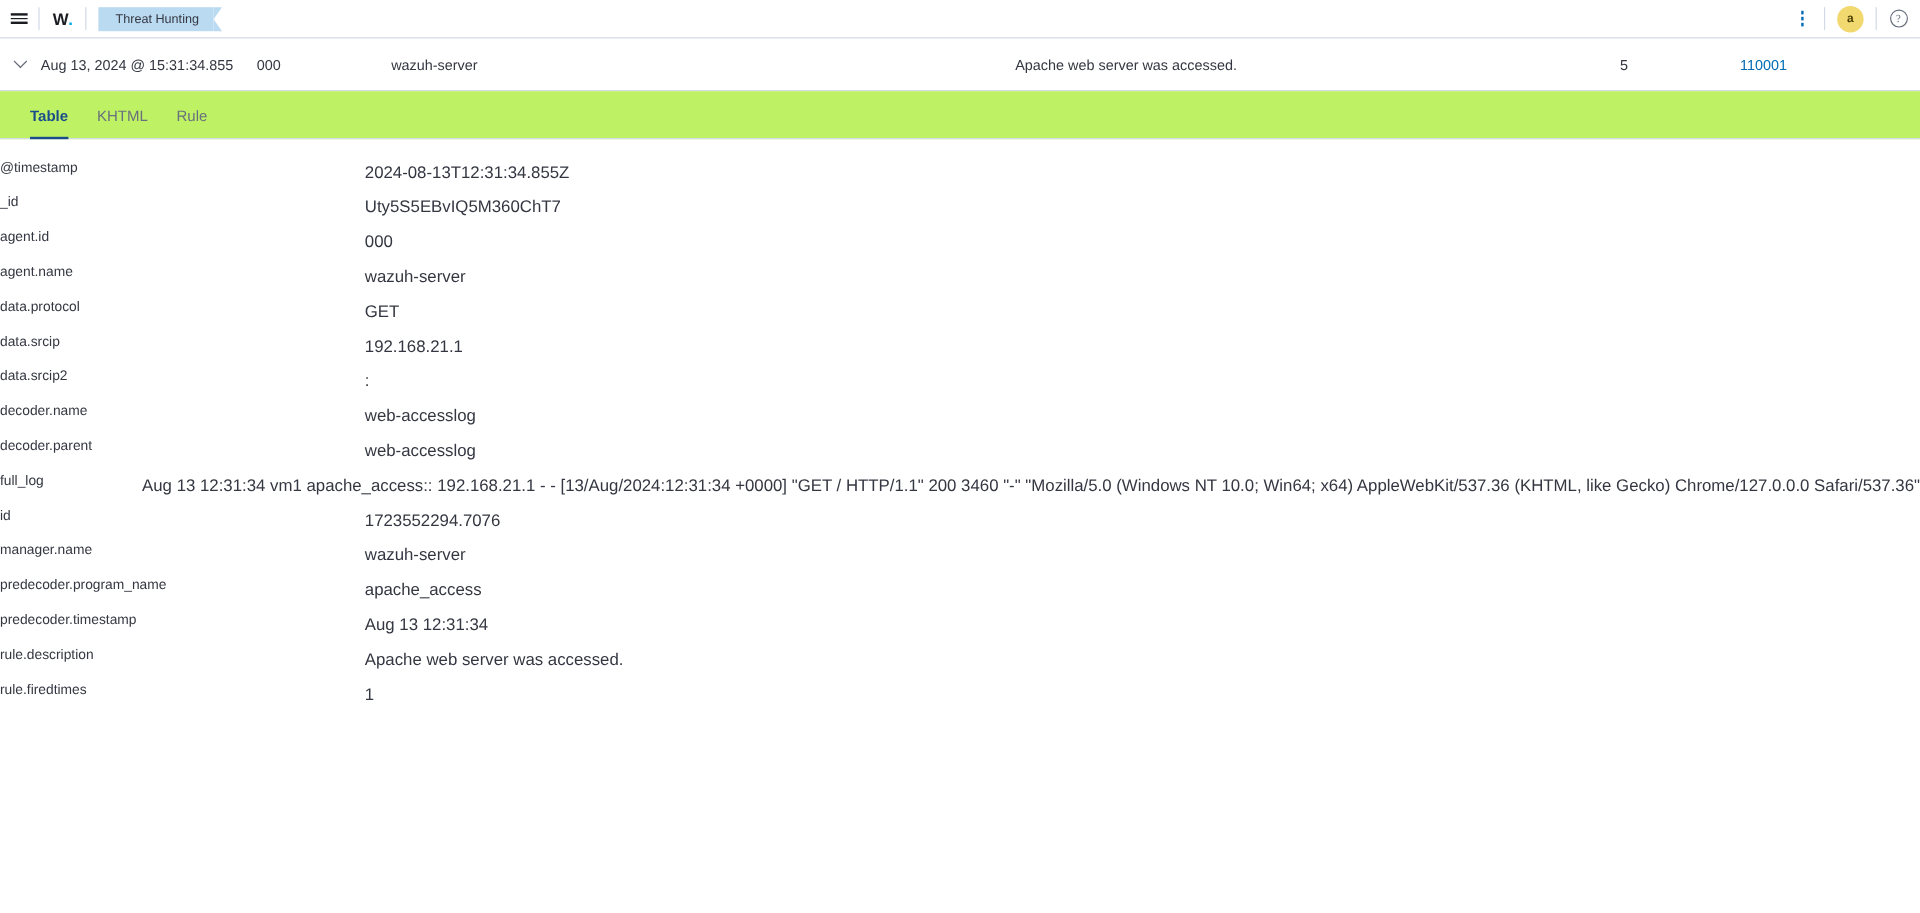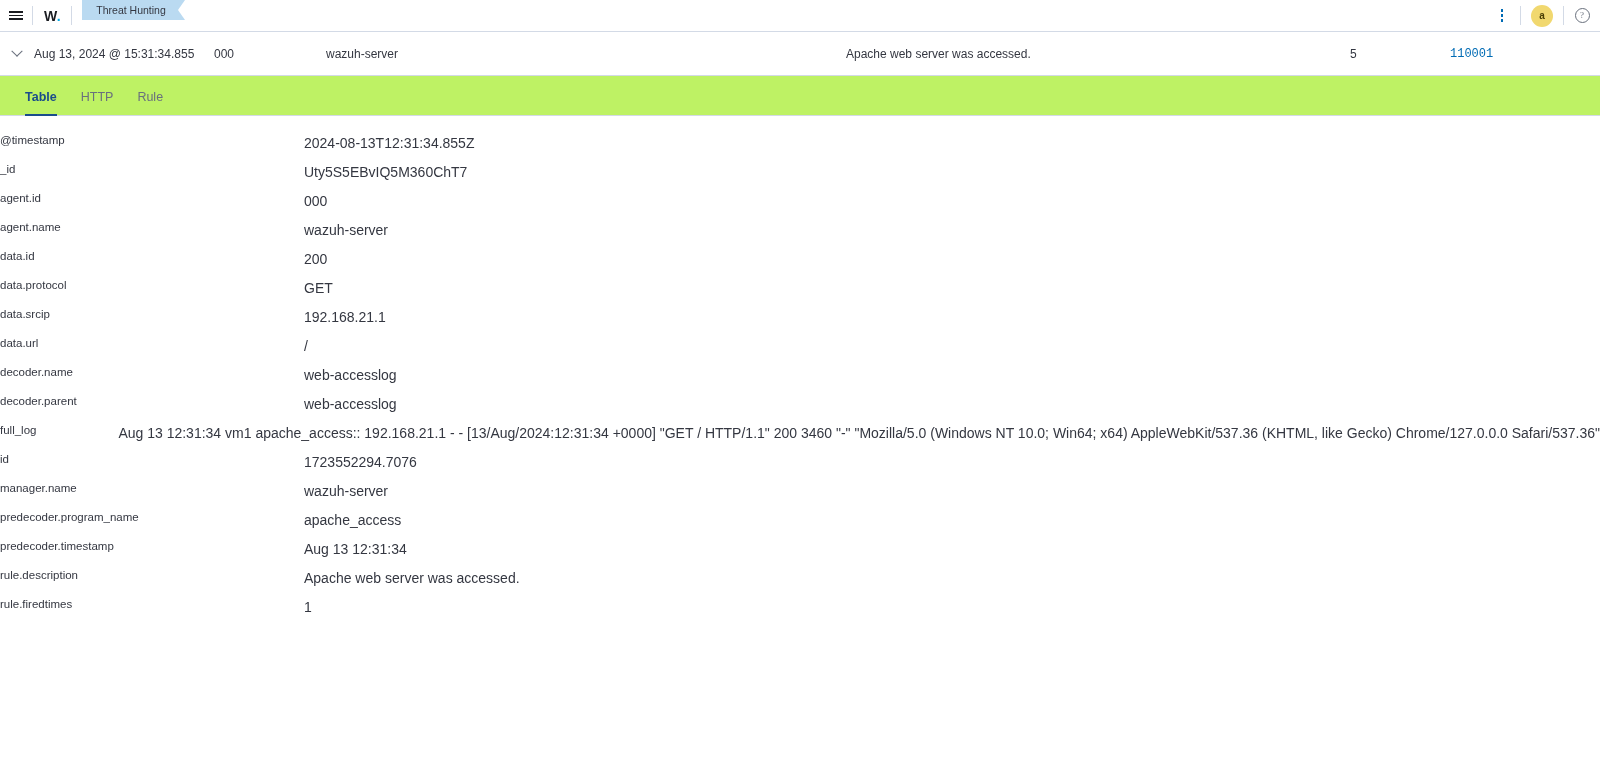--- a/index.html
+++ b/index.html
@@ -53,20 +53,21 @@
     font-size: 14px;
     font-weight: 700;
     letter-spacing: -0.4px;
     color: #1a1c21;
     cursor: pointer;
   }
   .brand-logo .dot { color: #00a9e5; }
 
   .breadcrumb-wrap {
     display: flex;
+    align-items: center;
     padding-left: 10px;
   }
   .breadcrumb-chip {
     position: relative;
     height: 20px;
     background: #badaf1;
     color: #343741;
     font-size: 10.5px;
     line-height: 20px;
     padding: 0 12px 0 14px;
@@ -163,21 +164,21 @@
     height: 8px;
     border-right: 1.3px solid #69707d;
     border-bottom: 1.3px solid #69707d;
     transform: rotate(45deg) translate(-2px, -2px);
   }
   .cell-time     { width: 180px; }
   .cell-agentid  { width: 112px; }
   .cell-agentname{ width: 520px; }
   .cell-desc     { flex: 1; }
   .cell-level    { width: 100px; }
-  .cell-ruleid   { width: 150px; color: #006bb4; cursor: pointer; font-family: Liberation Mono, monospace; }
+  .cell-ruleid   { width: 150px; color: #006bb4; cursor: pointer; }
 
   
   .tabs-bar {
     height: 40px;
     display: flex;
     align-items: flex-end;
     padding-left: 13px;
     border-bottom: 1px solid #d3dae6;
     background: #bef264;
   }
@@ -276,21 +277,21 @@
   <div class="cell-time">Aug 13, 2024 @ 15:31:34.855</div>
   <div class="cell-agentid">000</div>
   <div class="cell-agentname">wazuh-server</div>
   <div class="cell-desc">Apache web server was accessed.</div>
   <div class="cell-level">5</div>
   <div class="cell-ruleid">110001</div>
 </div>
 
 <div class="tabs-bar" id="tabs-bar">
     <div class="tab active">Table</div>
-    <div class="tab">HTTP</div>
+    <div class="tab">KHTML</div>
     <div class="tab">Rule</div>
   </div>
 
 <div class="fields-area" id="fields-area">
     <div class="field-row">
       <div class="field-name">@timestamp</div>
       <div class="field-value">2024-08-13T12:31:34.855Z</div>
     </div>
     <div class="field-row">
       <div class="field-name">_id</div>
@@ -298,34 +299,30 @@
     </div>
     <div class="field-row">
       <div class="field-name">agent.id</div>
       <div class="field-value">000</div>
     </div>
     <div class="field-row">
       <div class="field-name">agent.name</div>
       <div class="field-value">wazuh-server</div>
     </div>
     <div class="field-row">
-      <div class="field-name">data.id</div>
-      <div class="field-value">200</div>
-    </div>
-    <div class="field-row">
       <div class="field-name">data.protocol</div>
       <div class="field-value">GET</div>
     </div>
     <div class="field-row">
       <div class="field-name">data.srcip</div>
       <div class="field-value">192.168.21.1</div>
     </div>
     <div class="field-row">
-      <div class="field-name">data.url</div>
-      <div class="field-value">/</div>
+      <div class="field-name">data.srcip2</div>
+      <div class="field-value">:</div>
     </div>
     <div class="field-row">
       <div class="field-name">decoder.name</div>
       <div class="field-value">web-accesslog</div>
     </div>
     <div class="field-row">
       <div class="field-name">decoder.parent</div>
       <div class="field-value">web-accesslog</div>
     </div>
     <div class="field-row">

